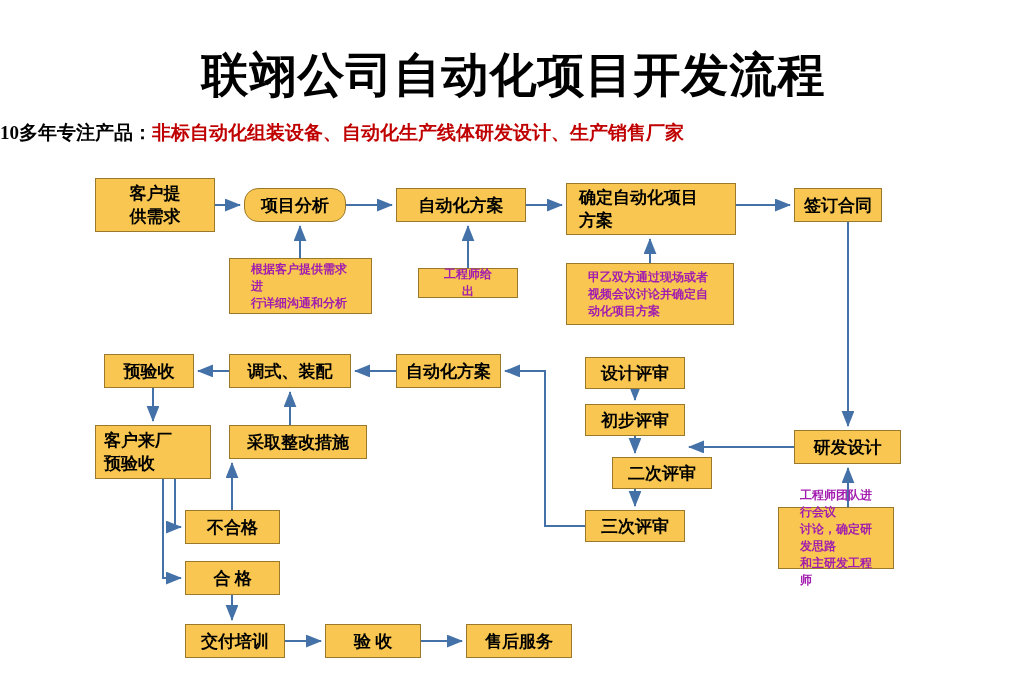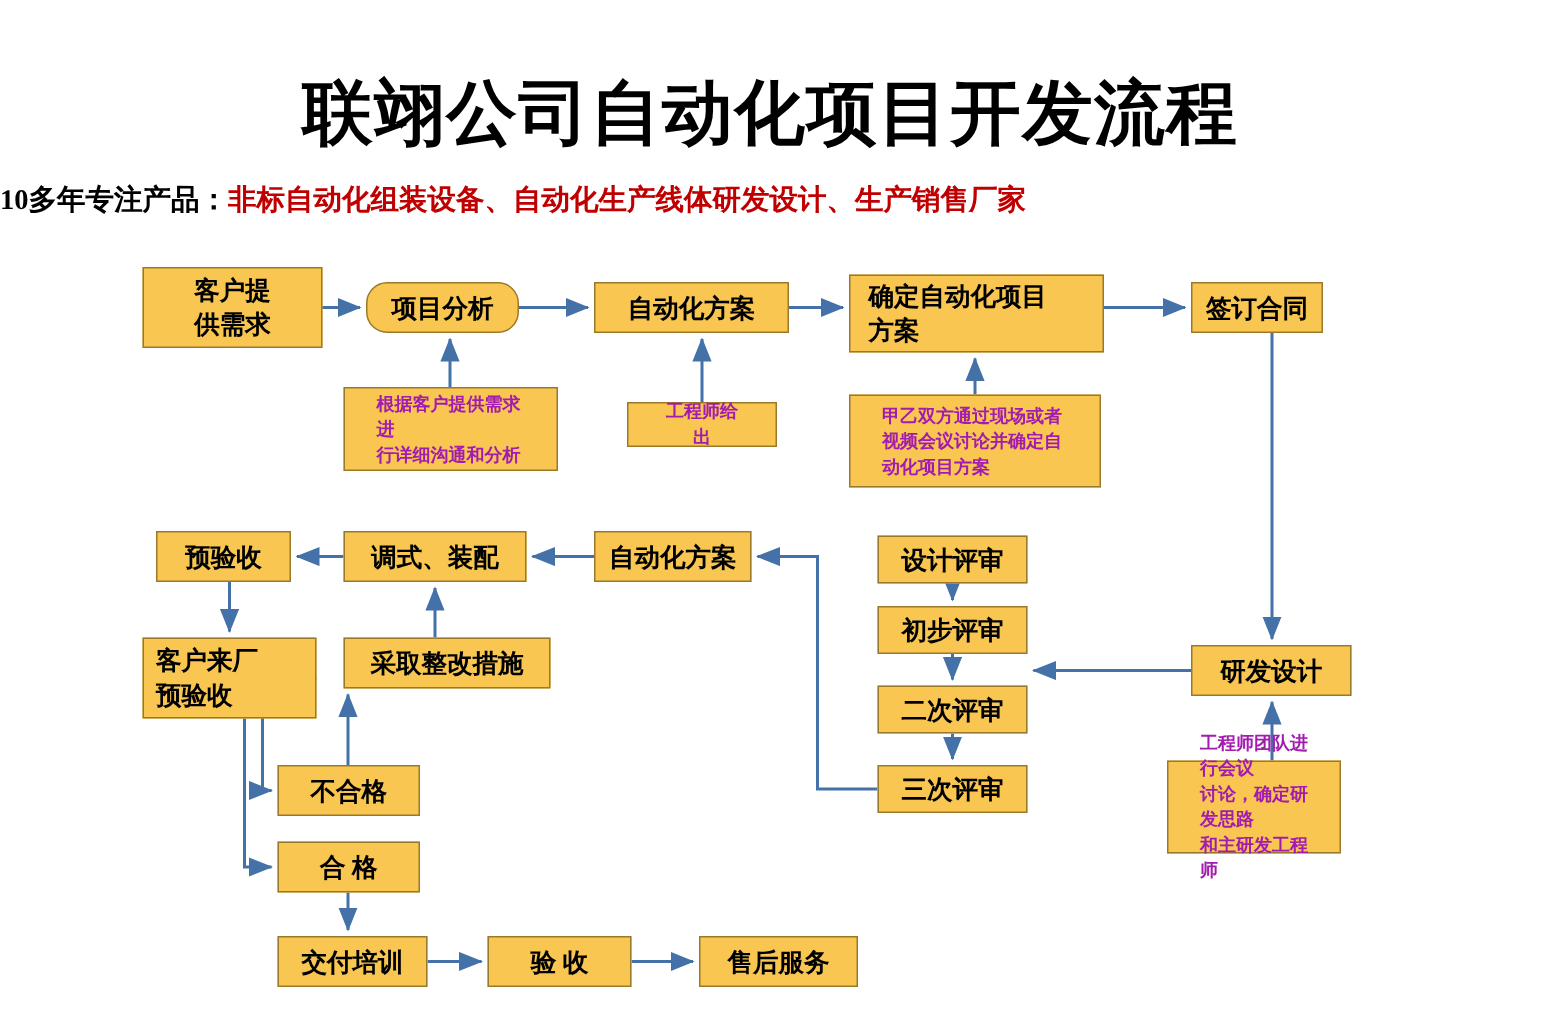--- a/index.html
+++ b/index.html
@@ -160,21 +160,21 @@
       <div class="node" style="left: 95px; top: 158px; width: 120px; height: 54px; white-space: pre-line;">客户提
 供需求</div>
       <div class="node" style="left: 244px; top: 168px; width: 102px; height: 34px; white-space: pre-line; border-radius: 14px;">项目分析</div>
       <div class="node" style="left: 396px; top: 168px; width: 130px; height: 34px; white-space: pre-line;">自动化方案</div>
       <div class="node left" style="left: 566px; top: 163px; width: 170px; height: 52px; white-space: pre-line; padding-left: 12px;">确定自动化项目
 方案</div>
       <div class="node" style="left: 794px; top: 168px; width: 88px; height: 34px; white-space: pre-line;">签订合同</div>
       <div class="node" style="left: 794px; top: 410px; width: 107px; height: 34px; white-space: pre-line;">研发设计</div>
       <div class="node" style="left: 585px; top: 337px; width: 100px; height: 32px; white-space: pre-line;">设计评审</div>
       <div class="node" style="left: 585px; top: 384px; width: 100px; height: 32px; white-space: pre-line;">初步评审</div>
-      <div class="node" style="left: 585px; top: 437px; width: 100px; height: 32px; white-space: pre-line;">二次评审</div>
+      <div class="node" style="left: 612px; top: 437px; width: 100px; height: 32px; white-space: pre-line;">二次评审</div>
       <div class="node" style="left: 585px; top: 490px; width: 100px; height: 32px; white-space: pre-line;">三次评审</div>
       <div class="node" style="left: 396px; top: 334px; width: 105px; height: 34px; white-space: pre-line;">自动化方案</div>
       <div class="node" style="left: 229px; top: 334px; width: 122px; height: 34px; white-space: pre-line;">调式、装配</div>
       <div class="node" style="left: 104px; top: 334px; width: 90px; height: 34px; white-space: pre-line;">预验收</div>
       <div class="node left" style="left: 95px; top: 405px; width: 116px; height: 54px; white-space: pre-line;">客户来厂
 预验收</div>
       <div class="node" style="left: 229px; top: 405px; width: 138px; height: 34px; white-space: pre-line;">采取整改措施</div>
       <div class="node" style="left: 185px; top: 490px; width: 95px; height: 34px; white-space: pre-line;">不合格</div>
       <div class="node" style="left: 185px; top: 541px; width: 95px; height: 34px; white-space: pre-line;">合 格</div>
       <div class="node" style="left: 185px; top: 604px; width: 100px; height: 34px; white-space: pre-line;">交付培训</div>

